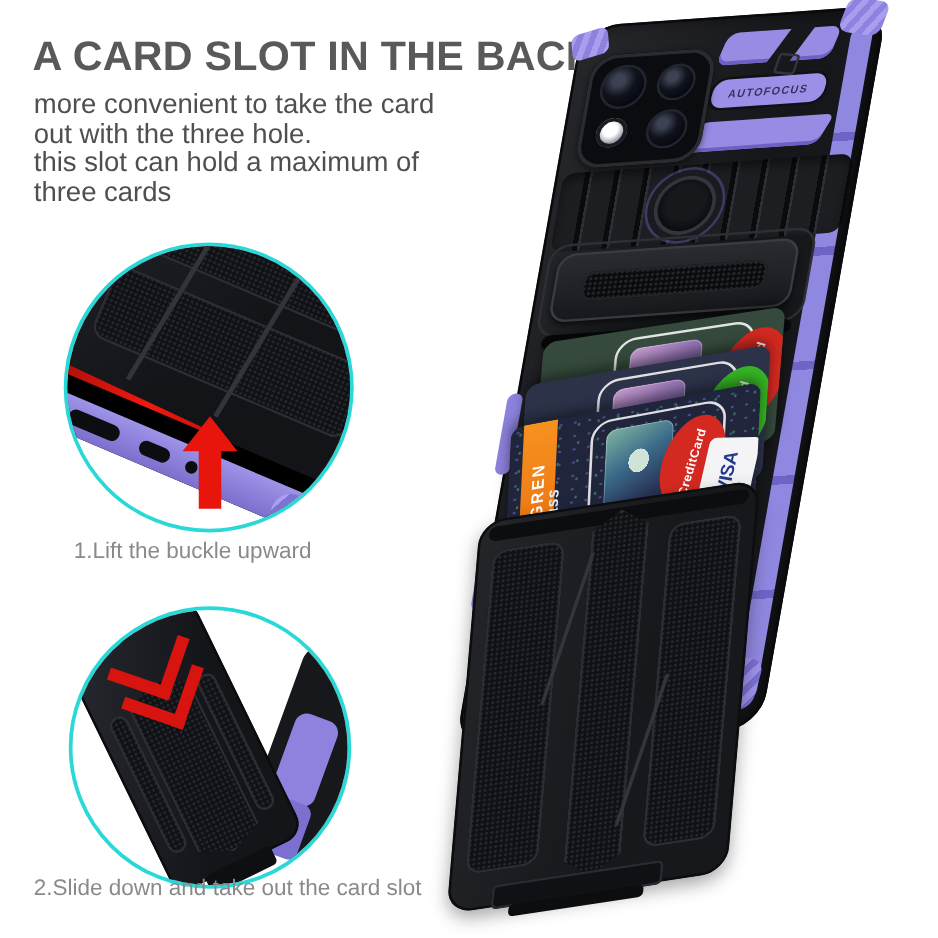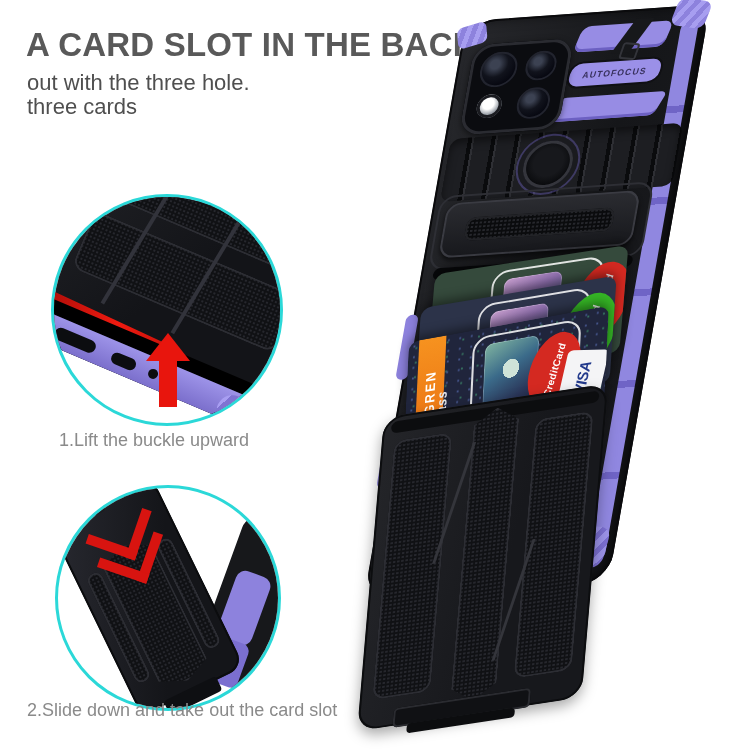--- a/index.html
+++ b/index.html
@@ -174,21 +174,23 @@
   #sl-foot2{left:48px;top:322px;width:104px;height:10px;background:#0c0d0f;border-radius:4px;}
 </style>
 </head>
 <body>
 
 <div id="stage">
 
   <div id="headline" class="abs">A CARD SLOT IN THE BACK</div>
 
   <div id="desc" class="abs">
+    <span>more convenient to take the card</span>
     <span>out with the three hole.</span>
+    <span>this slot can hold a maximum of</span>
     <span>three cards</span>
   </div>
 
   <div id="inset1" class="abs callout">
     <div id="i1-body" class="abs">
       <div id="i1-band1" class="abs tex"></div>
       <div id="i1-band2" class="abs tex"></div>
       <div id="i1-groove1" class="abs groove"></div>
       <div id="i1-groove2" class="abs groove"></div>
       <div id="i1-buckle" class="abs"></div>

